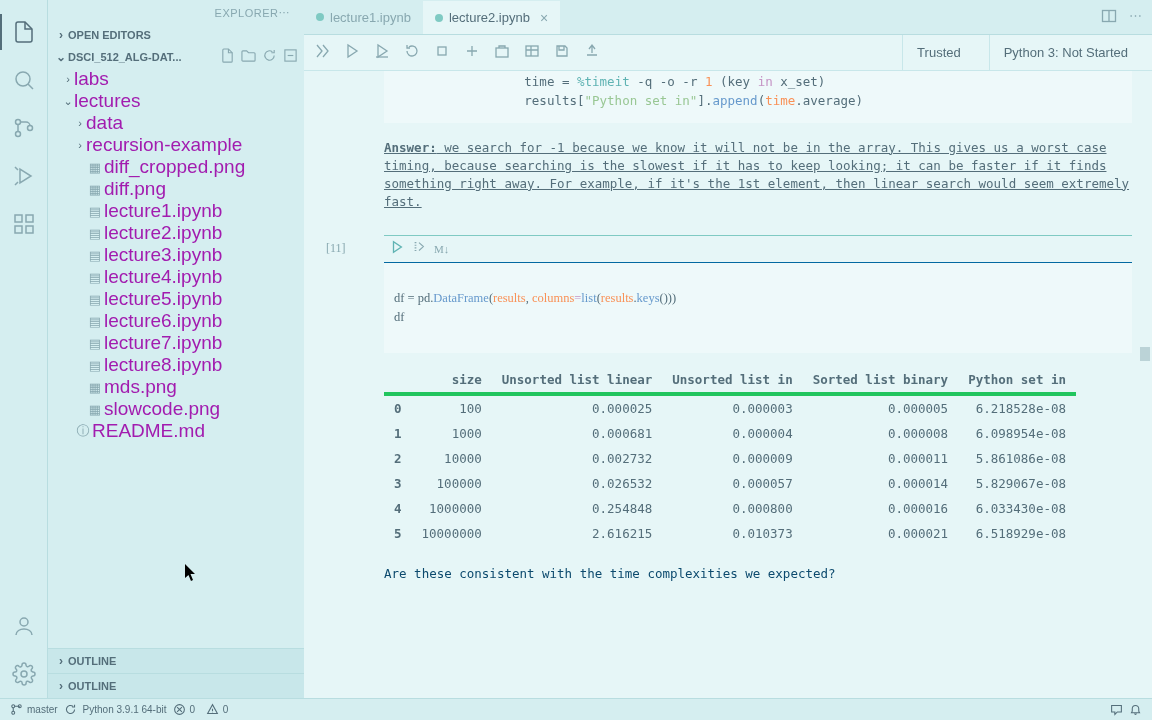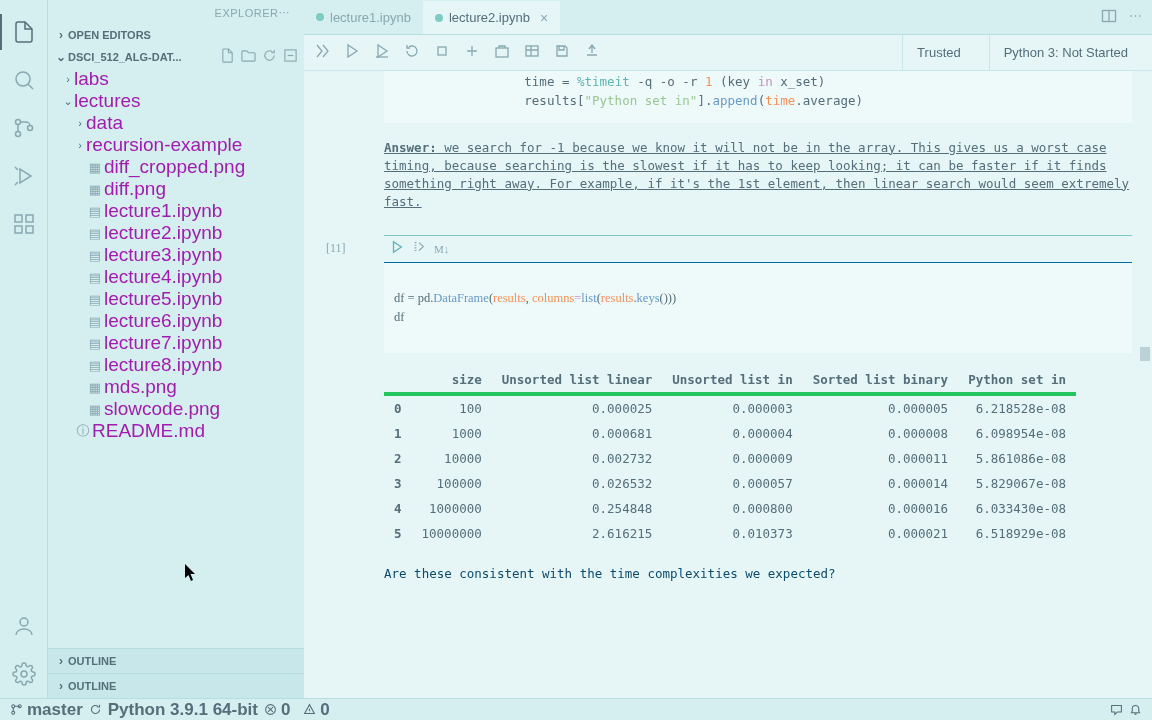--- a/index.html
+++ b/index.html
@@ -137,24 +137,23 @@
 .df-table thead th { font-weight:700; border-bottom:4px solid #22c55e; }
 .df-table tbody th { font-weight:700; }
 .question { padding: 20px 0 0 50px; font-family: Menlo, Consolas, monospace; color:#0c4a6e; }
 .status-bar {
   height: 22px;
   background: #d5eef0;
   border-top: 1px solid #b8dde0;
   display: flex;
   align-items: center;
   padding: 0 10px;
-  font-size: 17px;
+  font-size: 10px;
   color: #546e7a;
   gap: 6px;
-  font-weight: bold;
 }
 .status-bar .spacer { flex:1; }
 .status-item { display:flex; align-items:center; gap:4px; }
 .status-item svg { width:13px; height:13px; }
 .cursor-fake { position:fixed; left:185px; top:564px; width:12px; height:18px; pointer-events:none; }
 .scroll-mark { position:absolute; right:2px; top:276px; width:10px; height:14px; background:#88a8b0; opacity:.45; }
 </style>
 </head>
 <body>
 

